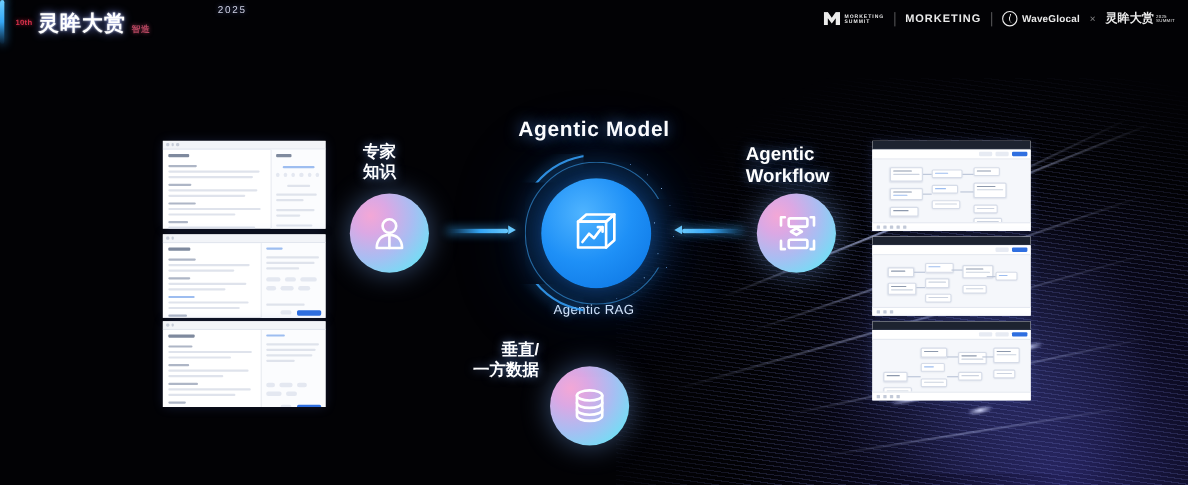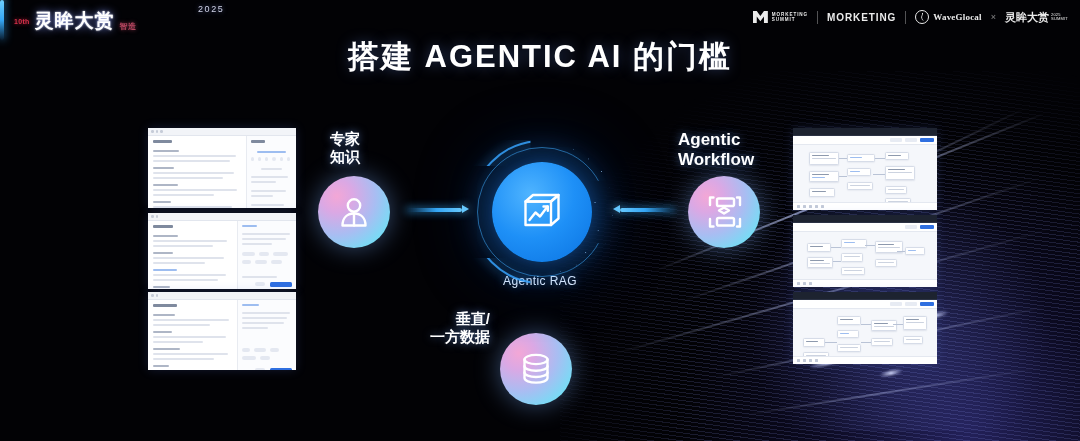--- a/index.html
+++ b/index.html
@@ -124,21 +124,21 @@
   .logo-wave { display:flex; align-items:center; gap: 4px; }
   .logo-wave-mark {
     width: 14px; height: 14px; border-radius: 50%;
     border: 1.3px solid #fff; position: relative;
   }
   .logo-wave-mark::after {
     content:""; position:absolute; left: 4.5px; top: 2px;
     width: 4px; height: 8px; border-left: 1.3px solid #fff;
     border-bottom-left-radius: 5px; transform: rotate(16deg);
   }
-  .logo-wave-txt { color:#fff; font-size: 9px; font-weight: bold; letter-spacing: .2px; font-family: Liberation Serif, serif; }
+  .logo-wave-txt { color:#fff; font-size: 9px; font-weight: bold; letter-spacing: .2px; }
   .logo-x { color: rgba(255,255,255,.55); font-size: 9px; }
   .logo-cn-mark {
     display:flex; align-items:center; gap: 2px;
   }
   .logo-cn-mark .cn-glyph {
     color:#fff; font-size: 11px; font-weight: bold; letter-spacing: 0px;
     line-height: 1;
   }
   .logo-cn-mark .cn-tiny { display:flex; flex-direction:column; line-height:1; }
   .logo-cn-mark .cn-tiny span { color:#fff; font-size: 4px; letter-spacing: .2px; }
@@ -375,21 +375,20 @@
       <div class="logo-cn-mark">
         <span class="cn-glyph">灵眸大赏</span>
         <span class="cn-tiny">
           <span>2025</span>
           <span>SUMMIT</span>
         </span>
       </div>
     </div>
   </div>
 
-  <div class="slide-title">搭建 AGENTIC AI 的门槛</div>
 
   <div class="shot" id="left-shot-1" style="left:148px; top:128px; width:148px; height:80px;">
     <div class="shot-bar">
       <span class="dot"></span>
       <span class="dot"></span>
       <span class="dot"></span>
     </div>
     <div class="shot-body">
       <div class="pane-main">
         <div class="ln hdr" style="width:22%"></div>
@@ -706,20 +705,21 @@
     <div class="lbl lbl-cn" id="lbl-data">
       <div>垂直/</div>
       <div>一方数据</div>
     </div>
 
     <div class="lbl lbl-en" id="lbl-workflow">
       <div>Agentic</div>
       <div>Workflow</div>
     </div>
 
+    <div class="lbl" id="lbl-model">Agentic Model</div>
     <div class="lbl" id="lbl-rag">Agentic RAG</div>
 
     <div class="arrow right" id="arrow-expert-model"></div>
     <div class="arrow left" id="arrow-model-workflow"></div>
     <div id="arrow-data-model"></div>
 
     <div class="node-circle grad-node" id="node-expert">
       <svg width="38" height="38" viewBox="0 0 38 38">
         <circle class="icon-line" cx="19" cy="12.5" r="6.2"></circle>
         <path class="icon-line" d="M7.5 32.5 C7.5 24.5 12.5 20.5 19 20.5 C25.5 20.5 30.5 24.5 30.5 32.5 Z"></path>

